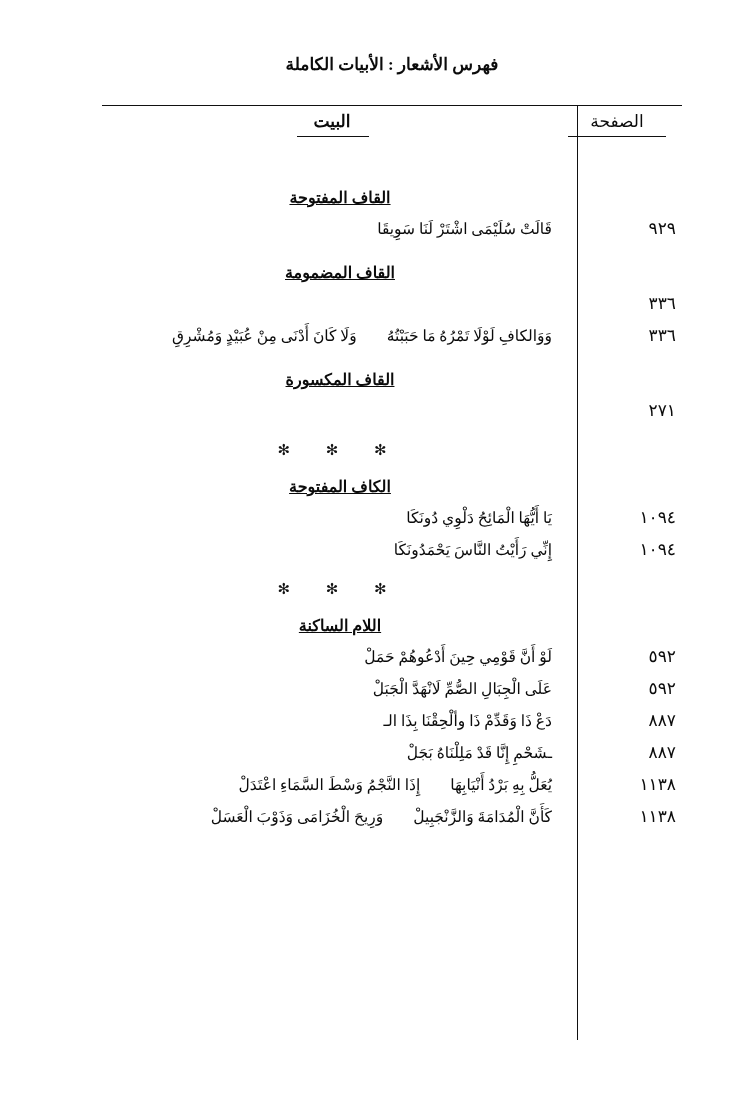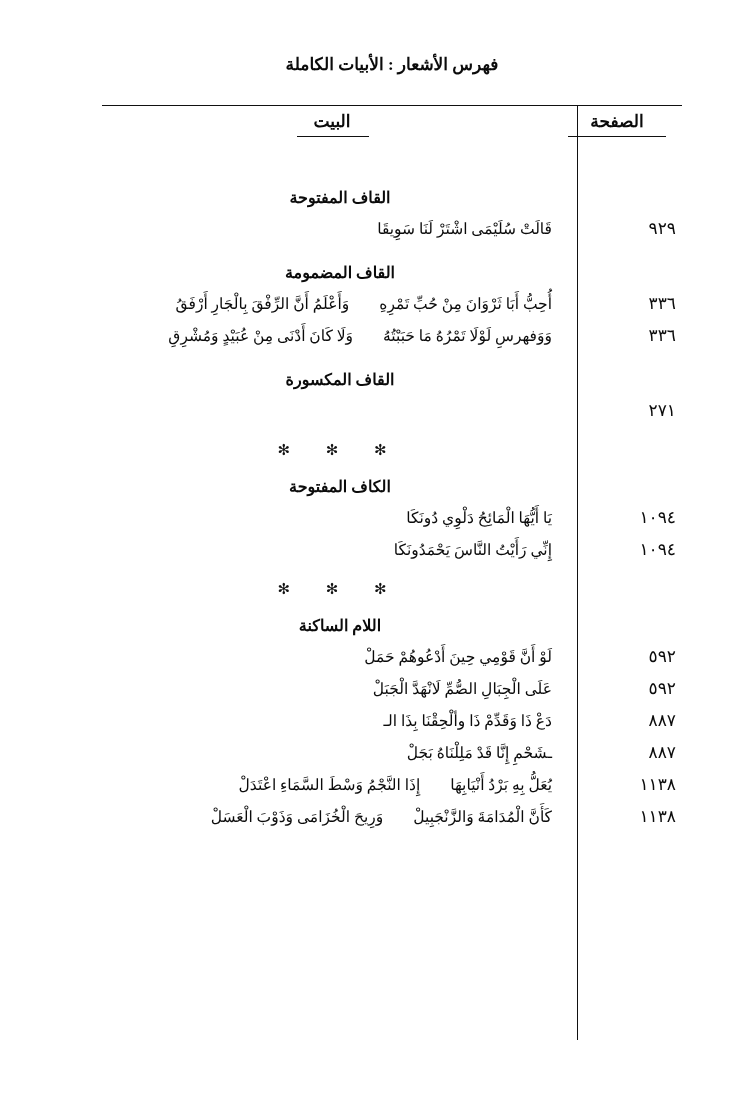--- a/index.html
+++ b/index.html
@@ -49,21 +49,21 @@
     height: 0;
     border-top: 1.6px solid #111;
   }
   .head-page {
     position: absolute;
     top: 6px;
     right: 10px;
     width: 110px;
     text-align: center;
     font-size: 17px;
-    font-weight: 700;
+    font-weight: 400;
   }
   .head-bayt {
     position: absolute;
     top: 6px;
     left: 0;
     right: 120px;
     text-align: center;
     font-size: 17px;
     font-weight: 700;
   }
@@ -104,20 +104,21 @@
     left: 74px;
     right: 74px;
   }
   .section-title {
     text-align: center;
     font-size: 16px;
     font-weight: 700;
     margin: 18px 0 6px 0;
     padding-right: 0;
     transform: translateX(-52px);
+    text-decoration: underline;
   }
   .entry {
     position: relative;
     height: 32px;
     line-height: 32px;
   }
   .entry .pageno {
     position: absolute;
     right: 6px;
     top: 0;
@@ -177,25 +178,24 @@
 
   <div class="content" id="content">
       <div class="section-title">القاف المفتوحة</div>
       <div class="entry">
         <div class="pageno">٩٢٩</div>
         <div class="verse"><span class="hemistich-a">قَالَتْ سُلَيْمَى اشْتَرْ لَنَا سَوِيقَا</span></div>
       </div>
       <div class="section-title">القاف المضمومة</div>
       <div class="entry">
         <div class="pageno">٣٣٦</div>
-        <div class="verse"><span class="hemistich-a">أُحِبُّ أَبَا ثَرْوَانَ مِنْ حُبِّ تَمْرِهِ</span><span class="gap"></span><span class="hemistich-b">وَأَعْلَمُ أَنَّ الرِّفْقَ بِالْجَارِ أَرْفَقُ</span></div>
       </div>
       <div class="entry">
         <div class="pageno">٣٣٦</div>
-        <div class="verse"><span class="hemistich-a">وَوَفهرسِ لَوْلَا تَمْرُهُ مَا حَبَبْتُهُ</span><span class="gap"></span><span class="hemistich-b">وَلَا كَانَ أَدْنَى مِنْ عُبَيْدٍ وَمُشْرِقِ</span></div>
+        <div class="verse"><span class="hemistich-a">وَوَالكافِ لَوْلَا تَمْرُهُ مَا حَبَبْتُهُ</span><span class="gap"></span><span class="hemistich-b">وَلَا كَانَ أَدْنَى مِنْ عُبَيْدٍ وَمُشْرِقِ</span></div>
       </div>
       <div class="section-title">القاف المكسورة</div>
       <div class="entry">
         <div class="pageno">٢٧١</div>
       </div>
       <div class="stars">✻  ✻  ✻</div>
       <div class="section-title">الكاف المفتوحة</div>
       <div class="entry">
         <div class="pageno">١٠٩٤</div>
         <div class="verse"><span class="hemistich-a">يَا أَيُّهَا الْمَائِحُ دَلْوِي دُونَكَا</span></div>

